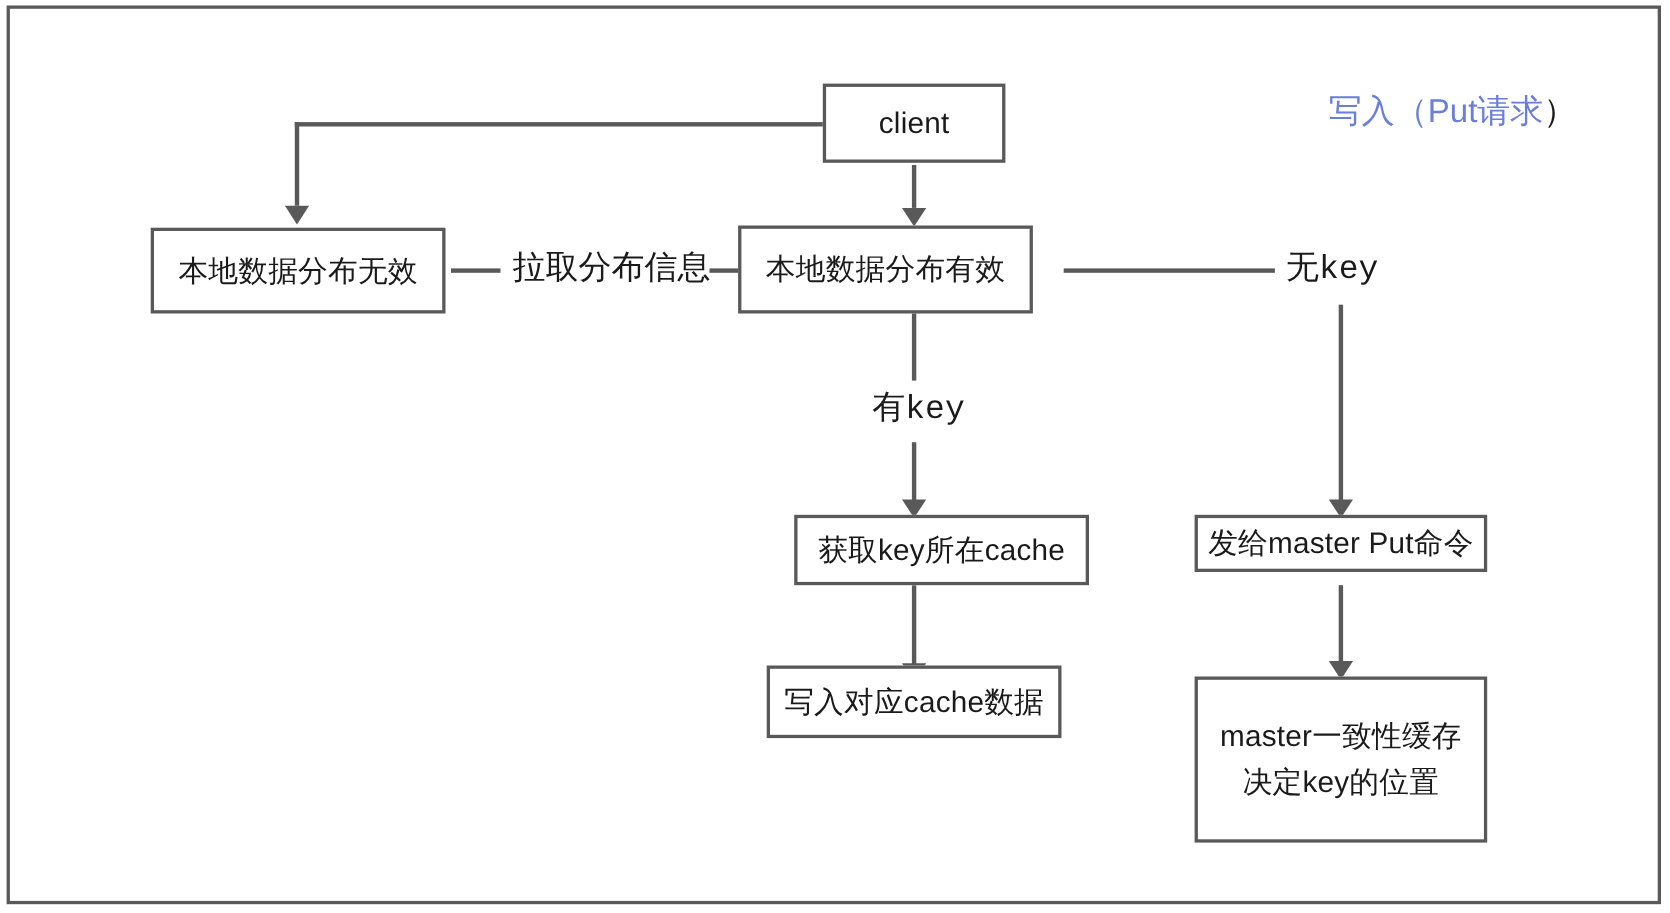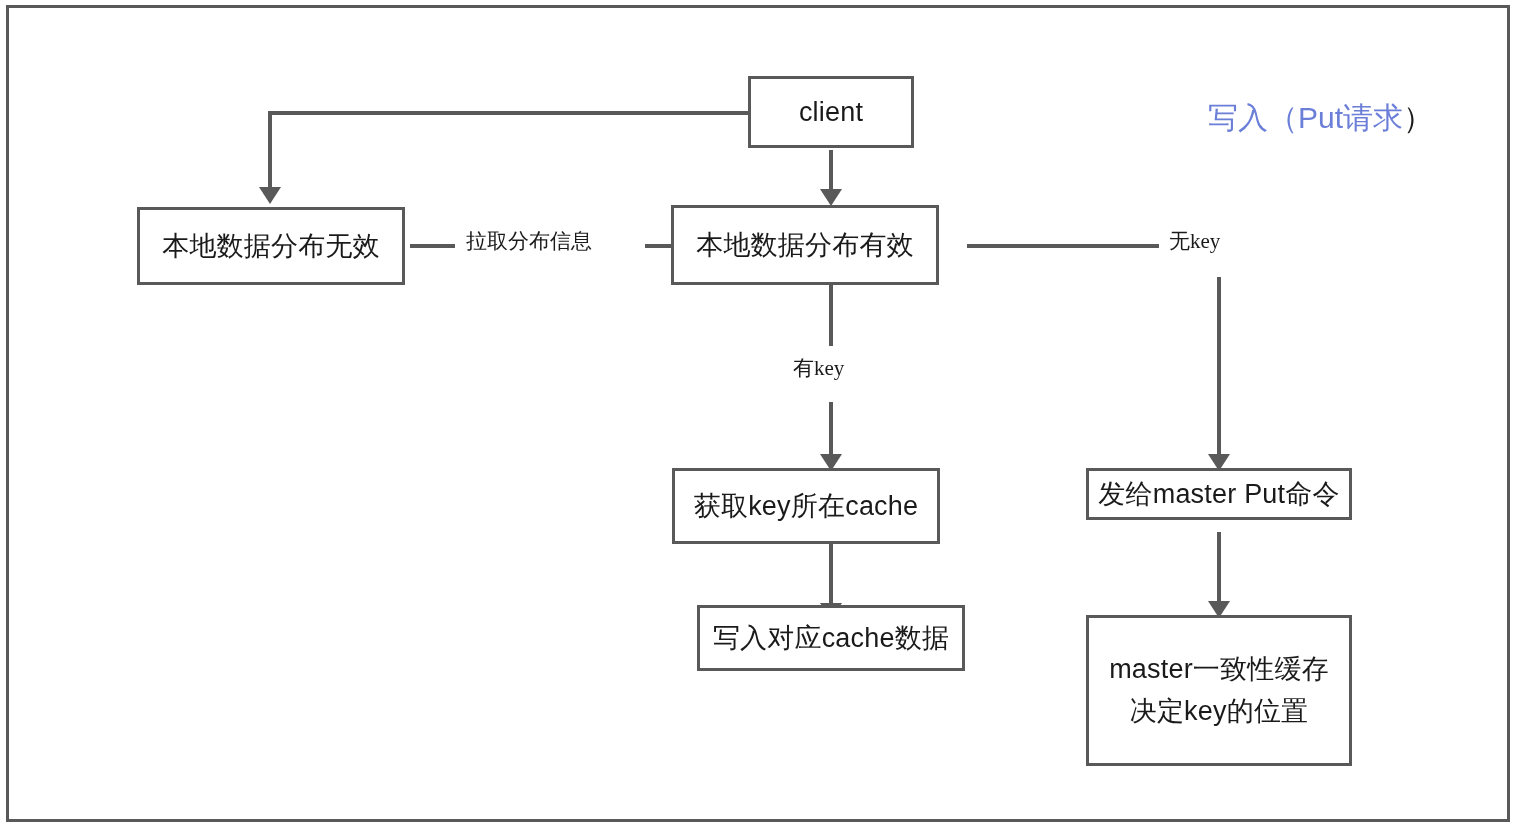--- a/index.html
+++ b/index.html
@@ -47,24 +47,24 @@
     font-family: "Liberation Sans", "DejaVu Sans", sans-serif;
   }
   .node.two-line {
     line-height: 1.55;
     font-size: 27px;
   }
   
   .edge-label {
     position: absolute;
     color: #1a1a1a;
-    font-size: 21px;
+    font-size: 30px;
     line-height: 1;
     white-space: nowrap;
-    font-family: Liberation Serif, serif;
+    font-family: Liberation Mono, monospace;
   }
   
   .seg-h {
     position: absolute;
     height: 4px;
     background: #595959;
   }
   .seg-v {
     position: absolute;
     width: 4px;
@@ -98,21 +98,21 @@
   #title .tpart { }
   #title .tail { }
 </style>
 </head>
 <body>
 
 <div id="canvas">
 
   <div id="frame"></div>
 
-  <div id="title" style="left:1208px; top:87px;margin-top:16px;">
+  <div id="title" style="left:1208px; top:87px;">
     <span class="tpart" style="color:#6c7fd8;">写入（Put请求</span><span class="tail" style="color:#1a1a1a;">）</span>
   </div>
 
   <div class="seg-h" style="left:268px; top:111px; width:484px;"></div>
   <div class="seg-v" style="left:268px; top:111px; height:76px;"></div>
   <div class="arrow-down" style="left:259px; top:187px;"></div>
 
   <div class="seg-v" style="left:829px; top:150px; height:39px;"></div>
   <div class="arrow-down" style="left:820px; top:189px;"></div>
 
@@ -136,21 +136,21 @@
 
   <div class="seg-v" style="left:1217px; top:532px; height:80px;"></div>
   <div class="arrow-down" style="left:1208px; top:601px;"></div>
 
   <div class="node" style="left:748px; top:76px; width:166px; height:72px;">client</div>
 
   <div class="node" style="left:137px; top:207px; width:268px; height:78px;">本地数据分布无效</div>
 
   <div class="node" style="left:671px; top:205px; width:268px; height:80px;">本地数据分布有效</div>
 
-  <div class="node" style="left:672px; top:468px; width:268px; height:76px;">获取key所在cache</div>
+  <div class="node" style="left:722px; top:468px; width:268px; height:64px;">获取key所在cache</div>
 
   <div class="node" style="left:697px; top:605px; width:268px; height:66px;">写入对应cache数据</div>
 
   <div class="node" style="left:1086px; top:468px; width:266px; height:52px;">发给master Put命令</div>
 
   <div class="node two-line" style="left:1086px; top:615px; width:266px; height:151px;">master一致性缓存
 决定key的位置</div>
 
 </div>
 

